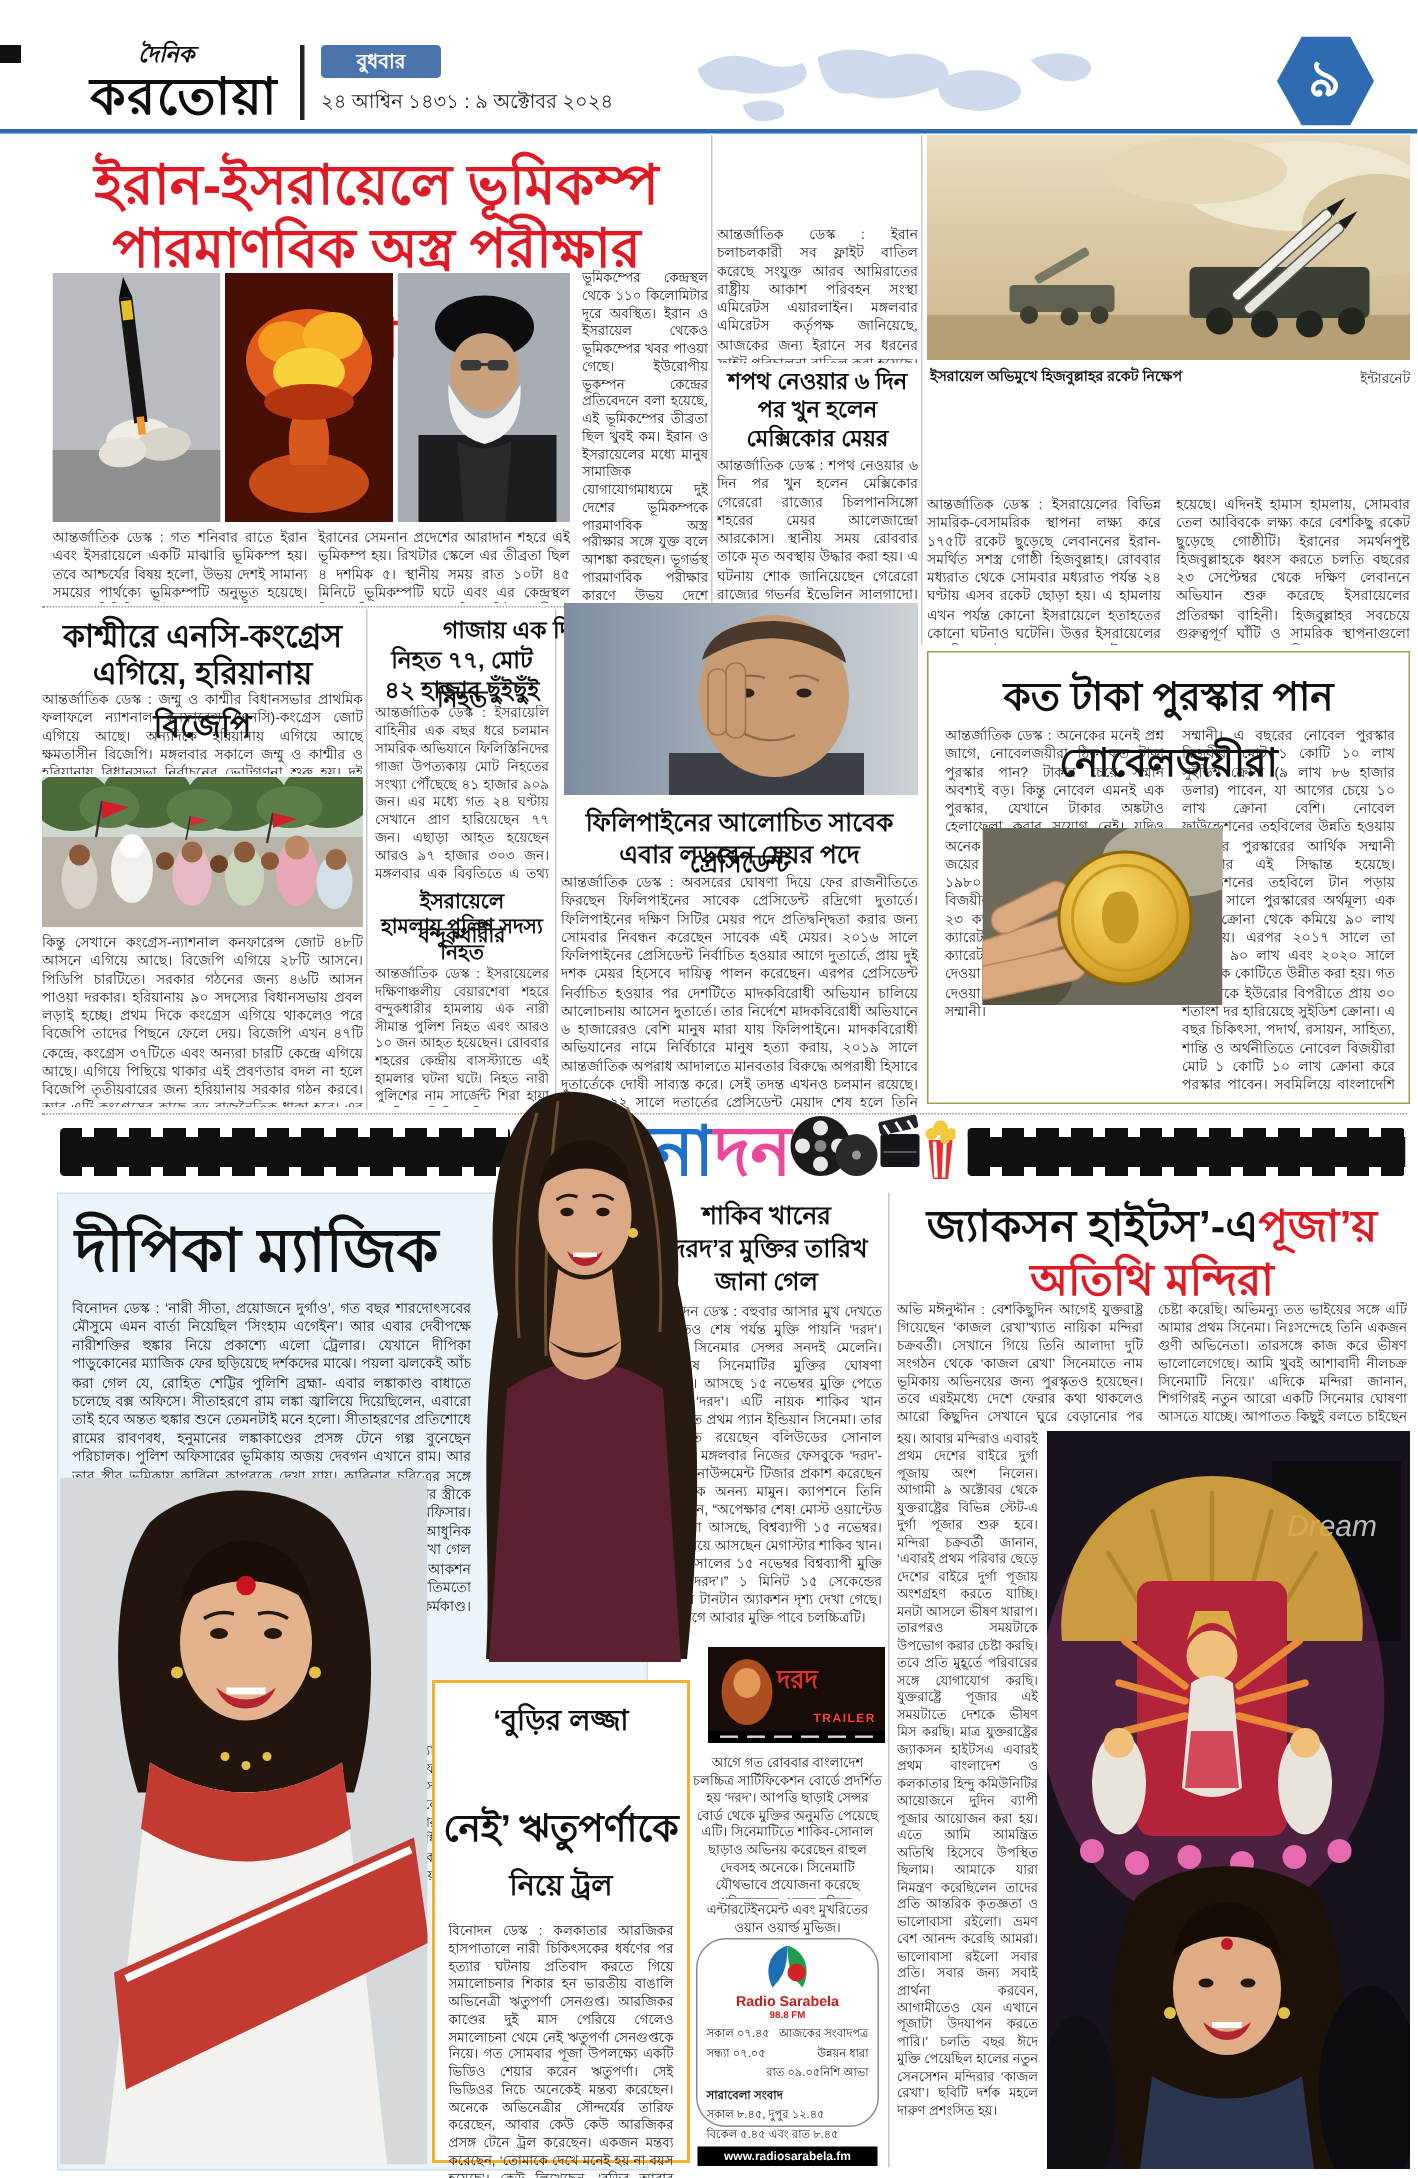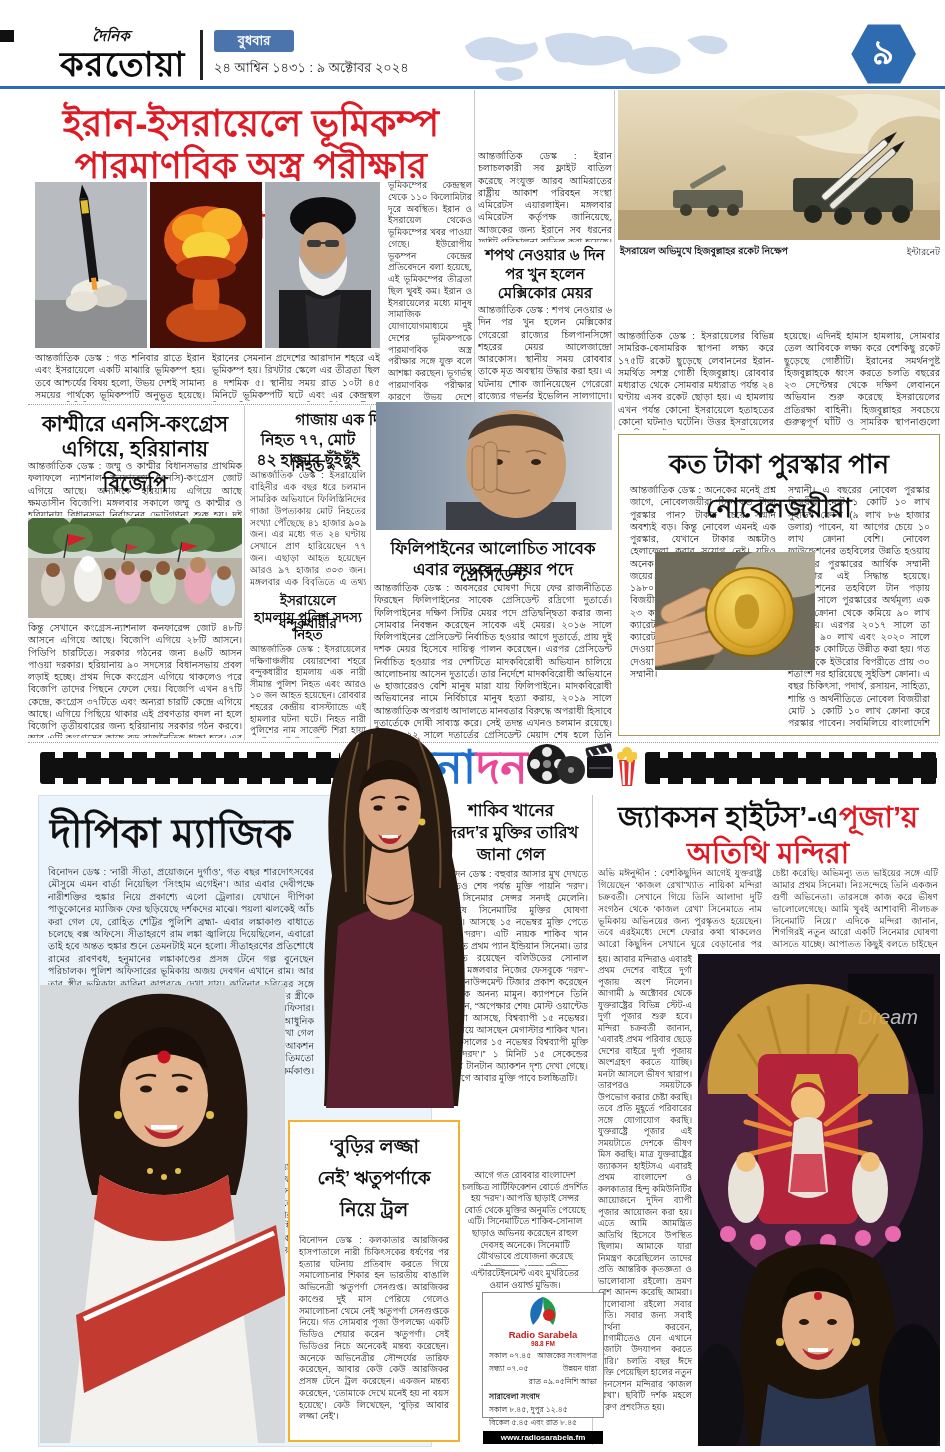--- a/index.html
+++ b/index.html
@@ -348,33 +348,50 @@
     <path d="M44,334 l190,-86" stroke="#fff" stroke-width="5" fill="none"></path>
     <g fill="#e3c04a">
         <circle cx="110" cy="186" r="3"></circle>
         <circle cx="124" cy="192" r="3"></circle>
         <circle cx="138" cy="186" r="3"></circle>
       </g>
   </svg>
 
   <div class="abs box-y" style="left:288px;top:1120px;width:168px;height:318px;z-index:6;">
     <div class="ct hd-blk" style="margin-top:10px;font-size:19px;">‘বুড়ির লজ্জা</div>
-    <div class="ct hd-blk" style="font-size:18px;">নেই’ ঋতুপর্ণাকে</div>
+    <div class="ct hd-blk" style="font-size:25px;margin-top:35px;">নেই’ ঋতুপর্ণাকে</div>
     <div class="ct hd-blk" style="font-size:19px;">নিয়ে ট্রল</div>
     <div class="body-txt" style="margin:8px 9px 0 9px;height:208px;font-size:8.9px;">বিনোদন ডেস্ক : কলকাতার আরজিকর হাসপাতালে নারী চিকিৎসকের ধর্ষণের পর হত্যার ঘটনায় প্রতিবাদ করতে গিয়ে সমালোচনার শিকার হন ভারতীয় বাঙালি অভিনেত্রী ঋতুপর্ণা সেনগুপ্ত। আরজিকর কাণ্ডের দুই মাস পেরিয়ে গেলেও সমালোচনা থেমে নেই ঋতুপর্ণা সেনগুপ্তকে নিয়ে। গত সোমবার পূজা উপলক্ষ্যে একটি ভিডিও শেয়ার করেন ঋতুপর্ণা। সেই ভিডিওর নিচে অনেকেই মন্তব্য করেছেন। অনেকে অভিনেত্রীর সৌন্দর্যের তারিফ করেছেন, আবার কেউ কেউ আরজিকর প্রসঙ্গ টেনে ট্রল করেছেন। একজন মন্তব্য করেছেন, ‘তোমাকে দেখে মনেই হয় না বয়স হয়েছে’। কেউ লিখেছেন, ‘বুড়ির আবার লজ্জা নেই’।</div>
   </div>
 
   <div class="abs hd-blk ct" style="left:434px;top:798px;width:154px;font-size:16.5px;">শাকিব খানের</div>
   <div class="abs hd-blk ct" style="left:434px;top:820px;width:154px;font-size:16.5px;">‘দরদ’র মুক্তির তারিখ</div>
   <div class="abs hd-blk ct" style="left:434px;top:842px;width:154px;font-size:16.5px;">জানা গেল</div>
   <div class="abs body-txt" style="left:436px;top:868px;width:152px;height:222px;font-size:9.1px;">বিনোদন ডেস্ক : বহুবার আসার মুখ দেখতে দেখতেও শেষ পর্যন্ত মুক্তি পায়নি ‘দরদ’। কারণ সিনেমার সেন্সর সনদই মেলেনি। অবশেষে সিনেমাটির মুক্তির ঘোষণা এসেছে। আসছে ১৫ নভেম্বর মুক্তি পেতে যাচ্ছে ‘দরদ’। এটি নায়ক শাকিব খান অভিনীত প্রথম প্যান ইন্ডিয়ান সিনেমা। তার বিপরীতে রয়েছেন বলিউডের সোনাল চৌহান। মঙ্গলবার নিজের ফেসবুকে ‘দরদ’-এর অ্যানাউন্সমেন্ট টিজার প্রকাশ করেছেন পরিচালক অনন্য মামুন। ক্যাপশনে তিনি লিখেছেন, “অপেক্ষার শেষ! মোস্ট ওয়ান্টেড দুলু মিয়া আসছে, বিশ্বব্যাপী ১৫ নভেম্বর। ‘দরদ’ নিয়ে আসছেন মেগাস্টার শাকিব খান। ২০২৪ সালের ১৫ নভেম্বর বিশ্বব্যাপী মুক্তি পাবে ‘দরদ’।” ১ মিনিট ১৫ সেকেন্ডের টিজারে টানটান অ্যাকশন দৃশ্য দেখা গেছে। এর আগে আবার মুক্তি পাবে চলচ্চিত্রটি।</div>
+  <div class="abs" style="left:472px;top:1098px;width:118px;height:64px;background:#170c07;z-index:7;">
+    <svg width="118" height="64" viewBox="0 0 118 64" style="position:absolute;left:0;top:0;">
+      <ellipse cx="26" cy="30" rx="17" ry="22" fill="#c85a24" opacity="0.85"></ellipse>
+      <ellipse cx="26" cy="24" rx="9" ry="10" fill="#e8a25c" opacity="0.9"></ellipse>
+      <rect x="0" y="56" width="118" height="8" fill="#000"></rect>
+      <g fill="#d8d8d8">
+          <rect x="8" y="59" width="12" height="1.6"></rect>
+          <rect x="26" y="59" width="12" height="1.6"></rect>
+          <rect x="44" y="59" width="12" height="1.6"></rect>
+          <rect x="62" y="59" width="12" height="1.6"></rect>
+          <rect x="80" y="59" width="12" height="1.6"></rect>
+          <rect x="98" y="59" width="12" height="1.6"></rect>
+        </g>
+    </svg>
+    <div style="position:absolute;left:46px;top:8px;font-size:17px;font-weight:900;color:#e23020;">দরদ</div>
+    <div style="position:absolute;right:6px;bottom:12px;font-size:8px;font-weight:bold;color:#ff4433;letter-spacing:1px;">TRAILER</div>
+  </div>
   <div class="abs body-txt ct" style="left:462px;top:1170px;width:126px;height:96px;font-size:8.8px;text-align:center;">আগে গত রোববার বাংলাদেশ চলচ্চিত্র সার্টিফিকেশন বোর্ডে প্রদর্শিত হয় ‘দরদ’। আপত্তি ছাড়াই সেন্সর বোর্ড থেকে মুক্তির অনুমতি পেয়েছে এটি। সিনেমাটিতে শাকিব-সোনাল ছাড়াও অভিনয় করেছেন রাহুল দেবসহ অনেকে। সিনেমাটি যৌথভাবে প্রযোজনা করেছে পশ্চিমবঙ্গের এসকে মুভিজ, বাংলাদেশের অ্যাকশন কাট</div>
   <div class="abs body-txt ct" style="left:462px;top:1268px;width:126px;height:22px;font-size:8.8px;text-align:center;">এন্টারটেইনমেন্ট এবং মুখরিতের ওয়ান ওয়ার্ল্ড মুভিজ।</div>
 
-  <div class="abs radio-box" style="left:482px;top:1292px;width:120px;height:124px;z-index:7;">
+  <div class="abs radio-box" style="left:464px;top:1292px;width:120px;height:124px;z-index:7;border-radius:20px;">
     <svg width="40" height="34" viewBox="0 0 40 34" style="margin:2px auto 0 auto;">
       <path d="M20,2 C8,6 4,18 10,30 C16,24 20,18 20,2Z" fill="#1c6fb5"></path>
       <path d="M20,2 C32,6 36,18 30,30 C24,24 20,18 20,2Z" fill="#1f9d4e"></path>
       <circle cx="26" cy="20" r="6" fill="#d32222"></circle>
     </svg>
     <div class="ct" style="font-size:9.5px;font-weight:900;color:#c81b1b;">Radio Sarabela</div>
     <div class="ct" style="font-size:6.5px;font-weight:bold;color:#c81b1b;">98.8 FM</div>
     <div style="display:flex;justify-content:space-between;padding:2px 6px 0 6px;font-size:7.6px;">
       <span>সকাল ০৭.৪৫</span>
       <span>আজকের সংবাদপত্র</span>

